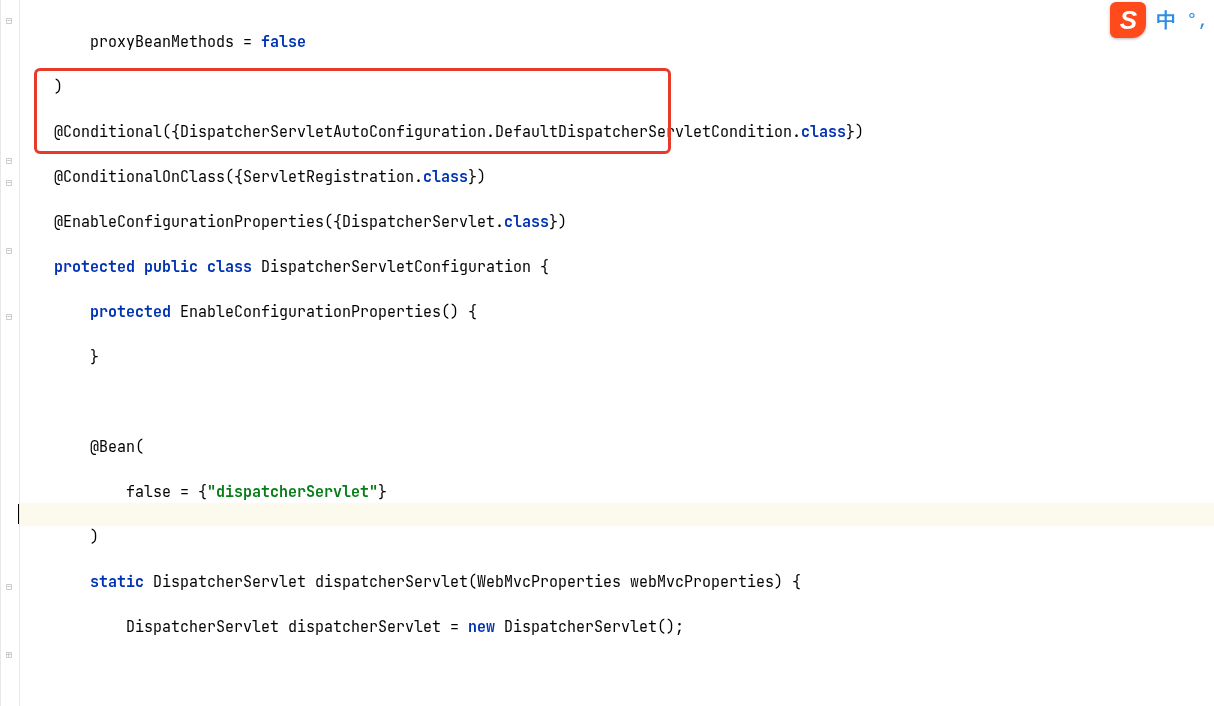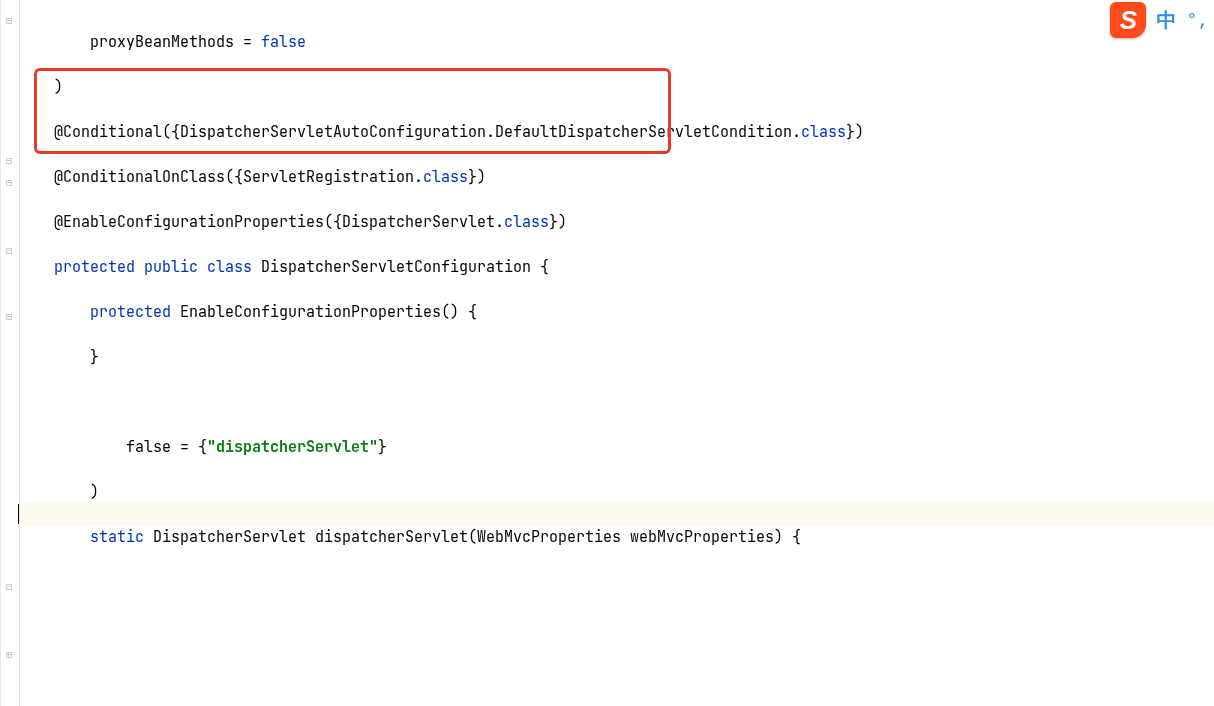--- a/index.html
+++ b/index.html
@@ -1,21 +1,21 @@
 <!DOCTYPE html>
 <html><head>
 <meta charset="utf-8">
 <style>
   html,body{margin:0;padding:0;background:#fff;width:1214px;height:706px;overflow:hidden;}
   body{font-family:"Consolas","JetBrains Mono","Courier New",monospace;font-size:15px;line-height:22.5px;color:#000;}
   .gutter{position:absolute;left:0;top:0;width:18px;height:706px;background:#fff;border-right:1px solid #e8e8e8;border-left:1px solid #e8e8e8;}
   .fold{position:absolute;left:5px;width:8px;height:8px;color:#bbb;font-size:10px;}
   .code{position:absolute;left:18px;top:8px;white-space:pre;}
   .line{height:22.5px;}
-  .kw{color:#0033b3;font-weight:normal;}
+  .kw{color:#0033b3;font-weight:bold;}
   .str{color:#067d17;font-weight:bold;}
   .hl-row{position:absolute;left:0;width:1214px;height:22.5px;background:#fcfaed;top:503px;}
   .caret{position:absolute;left:18px;top:504px;width:1px;height:20px;background:#000;}
   .redbox{position:absolute;border:3px solid #e83a2a;border-radius:6px;pointer-events:none;}
   .ime-widget{position:absolute;right:6px;top:2px;display:flex;align-items:center;gap:10px;}
   .ime-s{width:36px;height:36px;background:#ff4a1c;border-radius:6px 6px 14px 6px;display:flex;align-items:center;justify-content:center;color:#fff;font-family:Arial,sans-serif;font-weight:900;font-size:26px;font-style:italic;box-shadow:0 1px 3px rgba(0,0,0,0.3);}
   .ime-zh{color:#2f8de4;font-family:"Microsoft YaHei",sans-serif;font-size:20px;font-weight:bold;}
   .ime-dot{color:#2f8de4;font-size:18px;}
 </style>
 </head>
@@ -36,23 +36,25 @@
 <div class="code">
 <div class="line"><span>        proxyBeanMethods = </span><span class="kw">false</span></div>
 <div class="line"><span>    )</span></div>
 <div class="line"><span>    @Conditional({DispatcherServletAutoConfiguration.DefaultDispatcherServletCondition.</span><span class="kw">class</span><span>})</span></div>
 <div class="line"><span>    @ConditionalOnClass({ServletRegistration.</span><span class="kw">class</span><span>})</span></div>
 <div class="line"><span>    @EnableConfigurationProperties({DispatcherServlet.</span><span class="kw">class</span><span>})</span></div>
 <div class="line"><span>    </span><span class="kw">protected</span><span> </span><span class="kw">public</span><span> </span><span class="kw">class</span><span> DispatcherServletConfiguration {</span></div>
 <div class="line"><span>        </span><span class="kw">protected</span><span> EnableConfigurationProperties() {</span></div>
 <div class="line"><span>        }</span></div>
 <div class="line"><span></span></div>
+<div class="line"><span>        @Bean(</span></div>
 <div class="line"><span>            false = {</span><span class="str">"dispatcherServlet"</span><span>}</span></div>
 <div class="line"><span>        )</span></div>
 <div class="line"><span>        </span><span class="kw">static</span><span> DispatcherServlet dispatcherServlet(WebMvcProperties webMvcProperties) {</span></div>
+<div class="line"><span>            DispatcherServlet dispatcherServlet = </span><span class="kw">new</span><span> DispatcherServlet();</span></div>
 <div class="line"></div>
 
 
 
 
 
 
 
 
 

